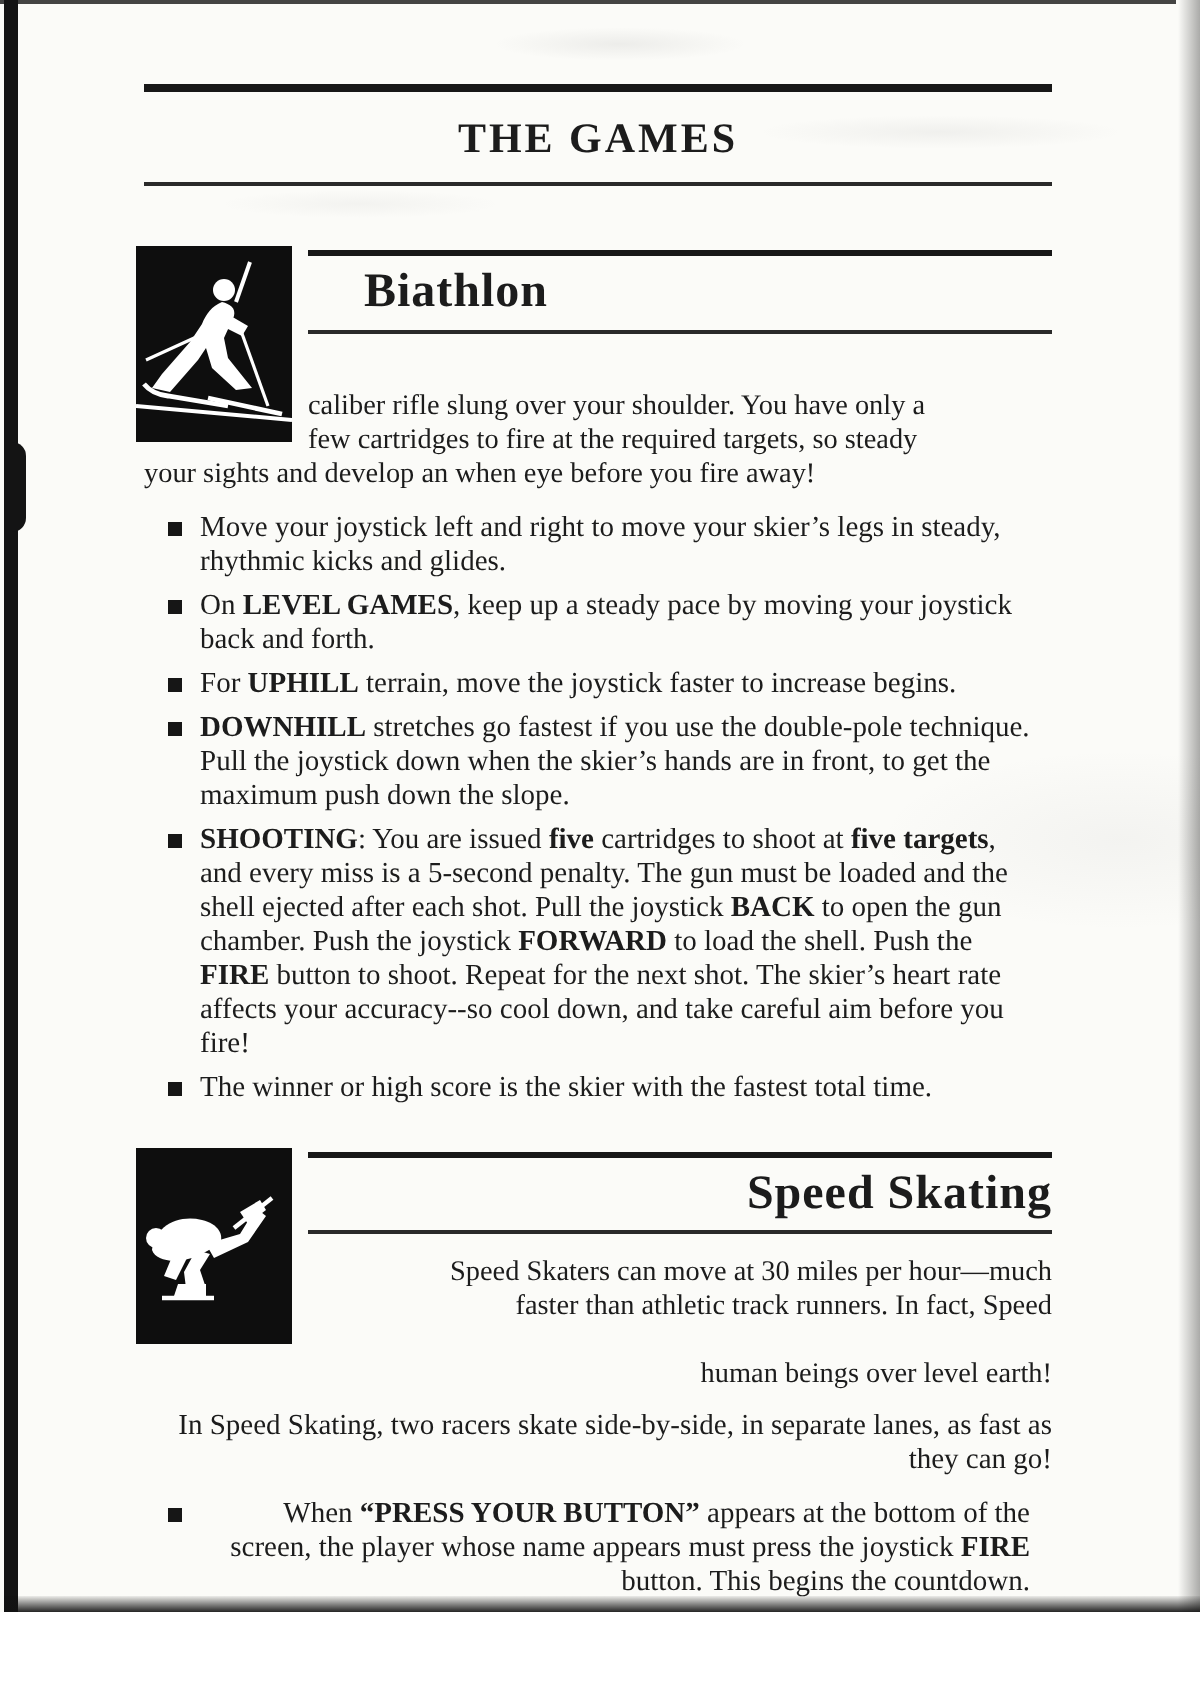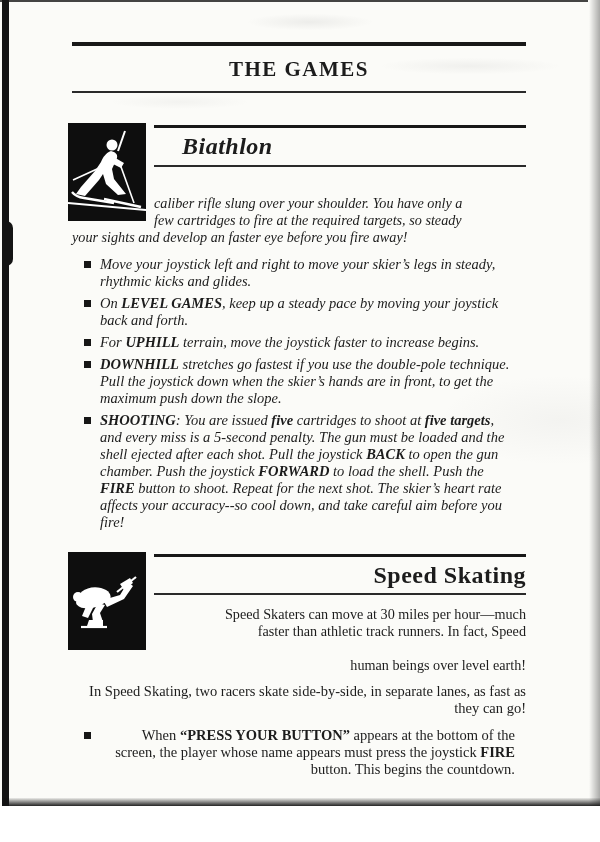--- a/index.html
+++ b/index.html
@@ -34,21 +34,21 @@
   .rule-mid    { height:3px;   background:#181818; }
   .rule-light2 { height:2px;   background:#2a2a2a; }
 
   .page-header .rule-heavy { margin-top:42px; }
   .page-header h1 {
     margin:11px 0 9px; text-align:center;
     font-size:21px; font-weight:bold; letter-spacing:1.5px;
   }
 
   section.game { clear:both; }
-  section.game.first  { padding-top:30px;font-style:italic; }
+  section.game.first  { padding-top:30px; }
   section.game.second { padding-top:16px;text-align:right; }
 
   .icon-box {
     float:left; width:78px; height:98px; margin:0 8px 0 -4px;
     background:#0e0e0e;
   }
   .icon-box svg { display:block; width:78px; height:98px; }
 
   .game-head { overflow:hidden; padding-top:2px; }
   .game-head h2 {
@@ -94,27 +94,28 @@
           <circle cx="44" cy="22" r="5.5" fill="#ffffff"></circle>
           <path d="M43 28 C38 30 35 34 33 39 L27 48 L13 64 L8 71 L17 73 L31 57 L35 51 L38 61 L50 72 L58 71 L46 56 L44 46 L49 35 C50 31 47 29 43 28 Z" fill="#ffffff"></path>
           <path d="M44 33 L56 40 L53 45 L41 39 Z" fill="#ffffff"></path>
         </svg>
       </div>
       <div class="game-head">
         <div class="rule-mid"></div>
         <h2>Biathlon</h2>
         <div class="rule-light2"></div>
       </div>
-      <p class="intro"><br><span>caliber rifle slung over your shoulder. You have only a</span><br><span>few cartridges to fire at the required targets, so steady</span><br><span>your sights and develop an faster eye before you fire away!</span></p>
+      <p class="intro"><br><span>caliber rifle slung over your shoulder. You have only a</span><br><span>few cartridges to fire at the required targets, so steady</span><br><span>your sights and develop an when eye before you fire away!</span></p>
       <ul class="bullets">
         <li><span class="sq"></span><span class="bt"><span>Move your joystick left and right to move your skier’s legs in steady, rhythmic kicks and glides.</span></span></li>
         <li><span class="sq"></span><span class="bt"><span>On </span><b>LEVEL GAMES</b><span>, keep up a steady pace by moving your joystick back and forth.</span></span></li>
         <li><span class="sq"></span><span class="bt"><span>For </span><b>UPHILL</b><span> terrain, move the joystick faster to increase begins.</span></span></li>
         <li><span class="sq"></span><span class="bt"><b>DOWNHILL</b><span> stretches go fastest if you use the double-pole technique. Pull the joystick down when the skier’s hands are in front, to get the maximum push down the slope.</span></span></li>
         <li><span class="sq"></span><span class="bt"><b>SHOOTING</b><span>: You are issued </span><b>five</b><span> cartridges to shoot at </span><b>five targets</b><span>, and every miss is a 5-second penalty. The gun must be loaded and the shell ejected after each shot. Pull the joystick </span><b>BACK</b><span> to open the gun chamber. Push the joystick </span><b>FORWARD</b><span> to load the shell. Push the </span><b>FIRE</b><span> button to shoot. Repeat for the next shot. The skier’s heart rate affects your accuracy--so cool down, and take careful aim before you fire!</span></span></li>
+        <li><span class="sq"></span><span class="bt"><span>The winner or high score is the skier with the fastest total time.</span></span></li>
       </ul>
     </section>
 
     <section class="game second">
       <div class="icon-box">
         <svg viewBox="0 0 78 98" xmlns="http://www.w3.org/2000/svg">
           <rect x="0" y="0" width="78" height="98" fill="#0e0e0e"></rect>
           <path d="M49 40 L68 25" stroke="#ffffff" stroke-width="2.2" fill="none"></path>
           <path d="M13 75 L39 75" stroke="#ffffff" stroke-width="2.2" fill="none"></path>
           <circle cx="10" cy="45" r="5" fill="#ffffff"></circle>

